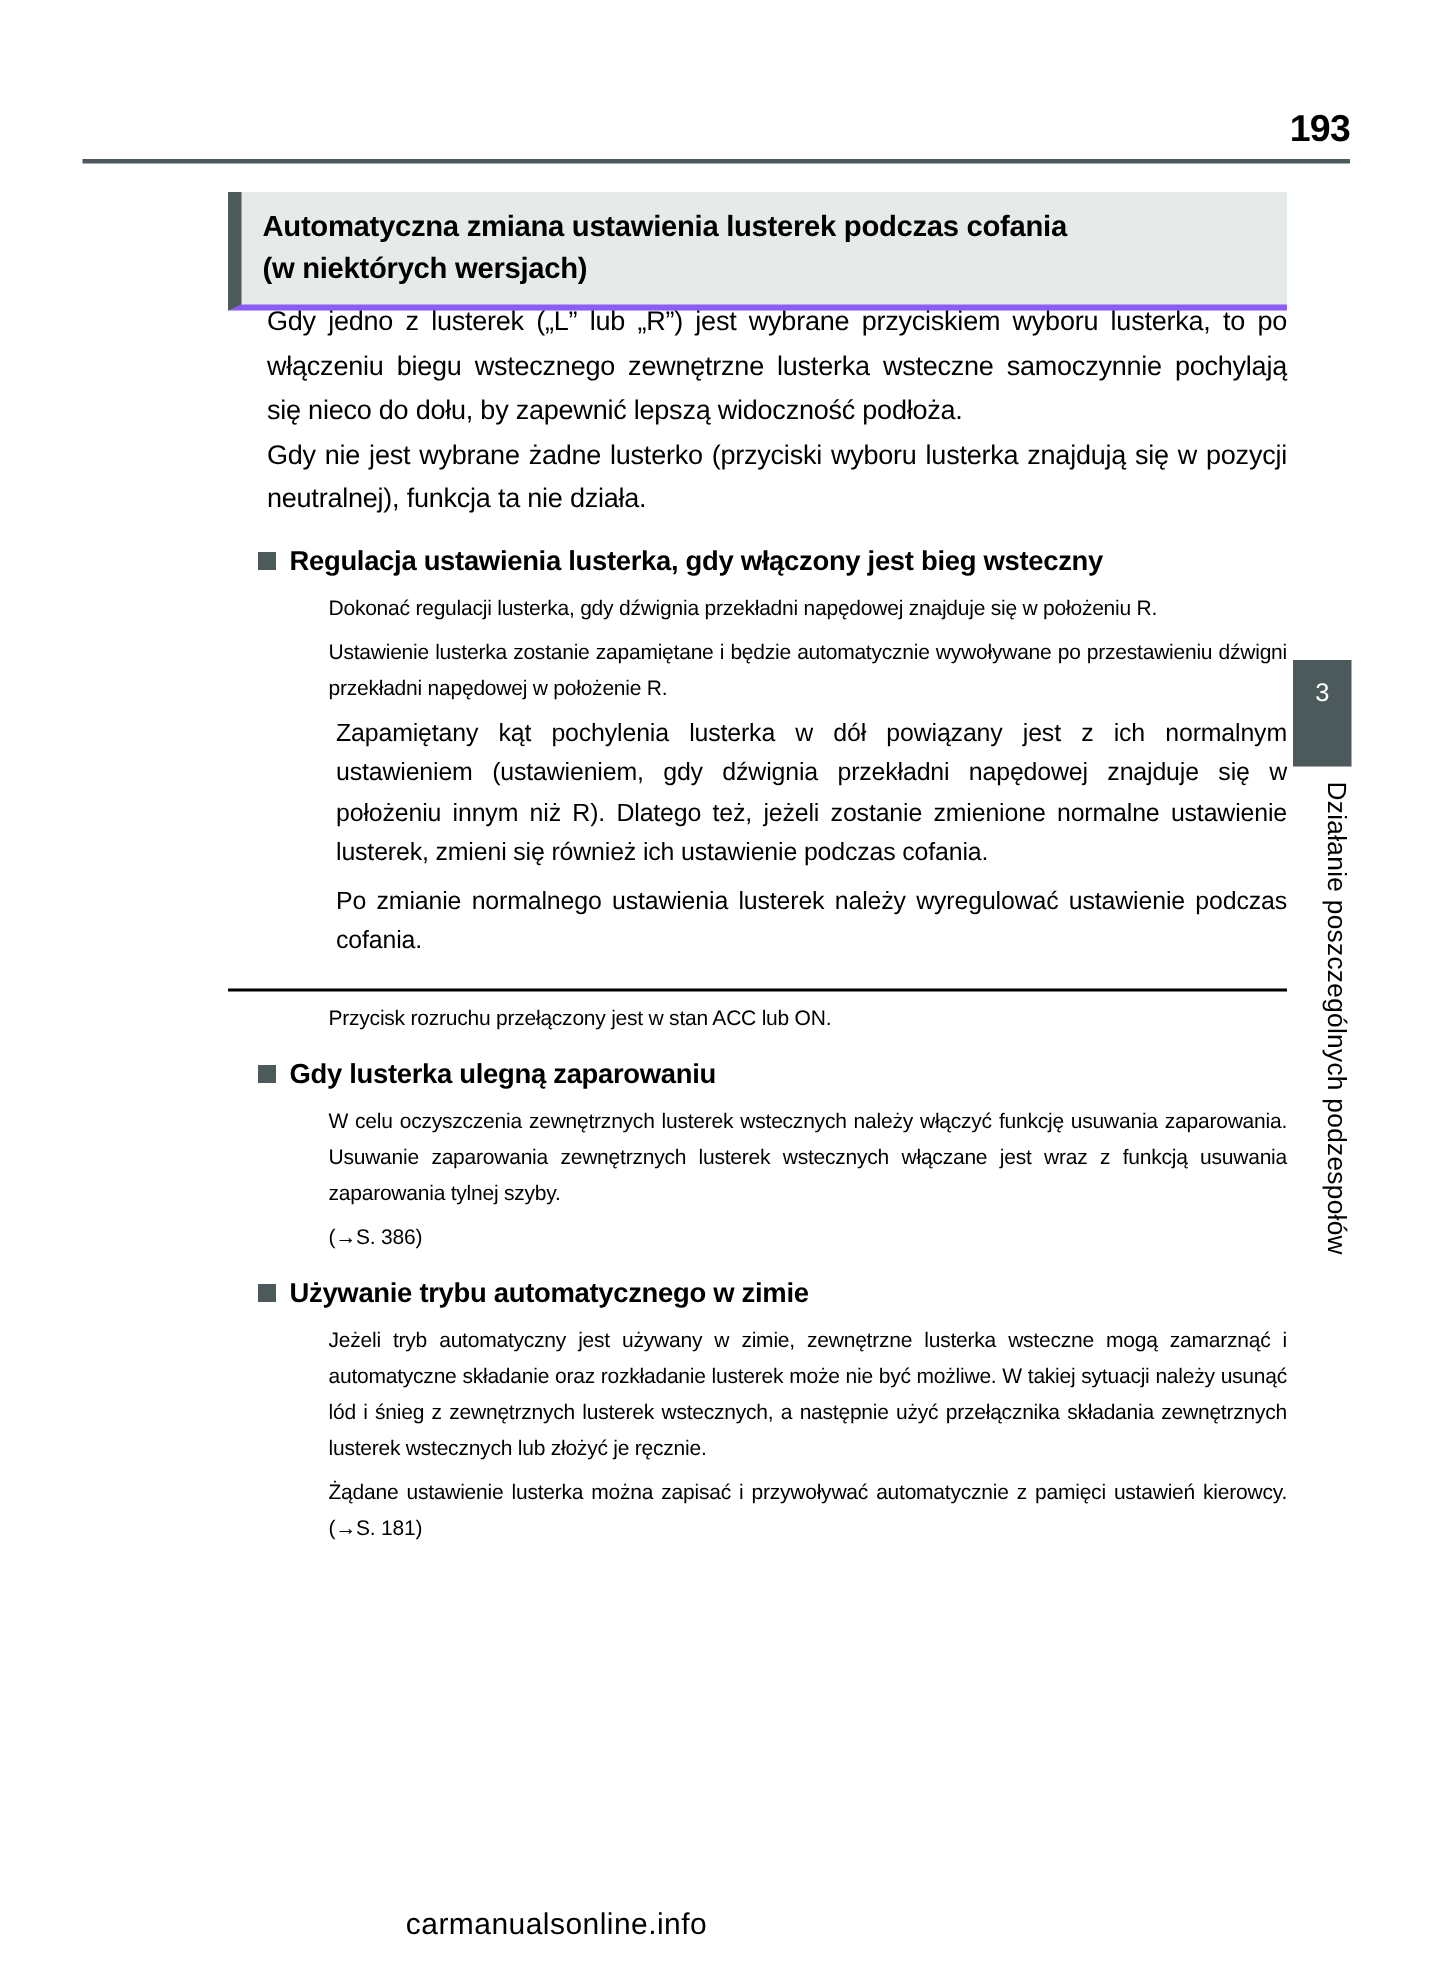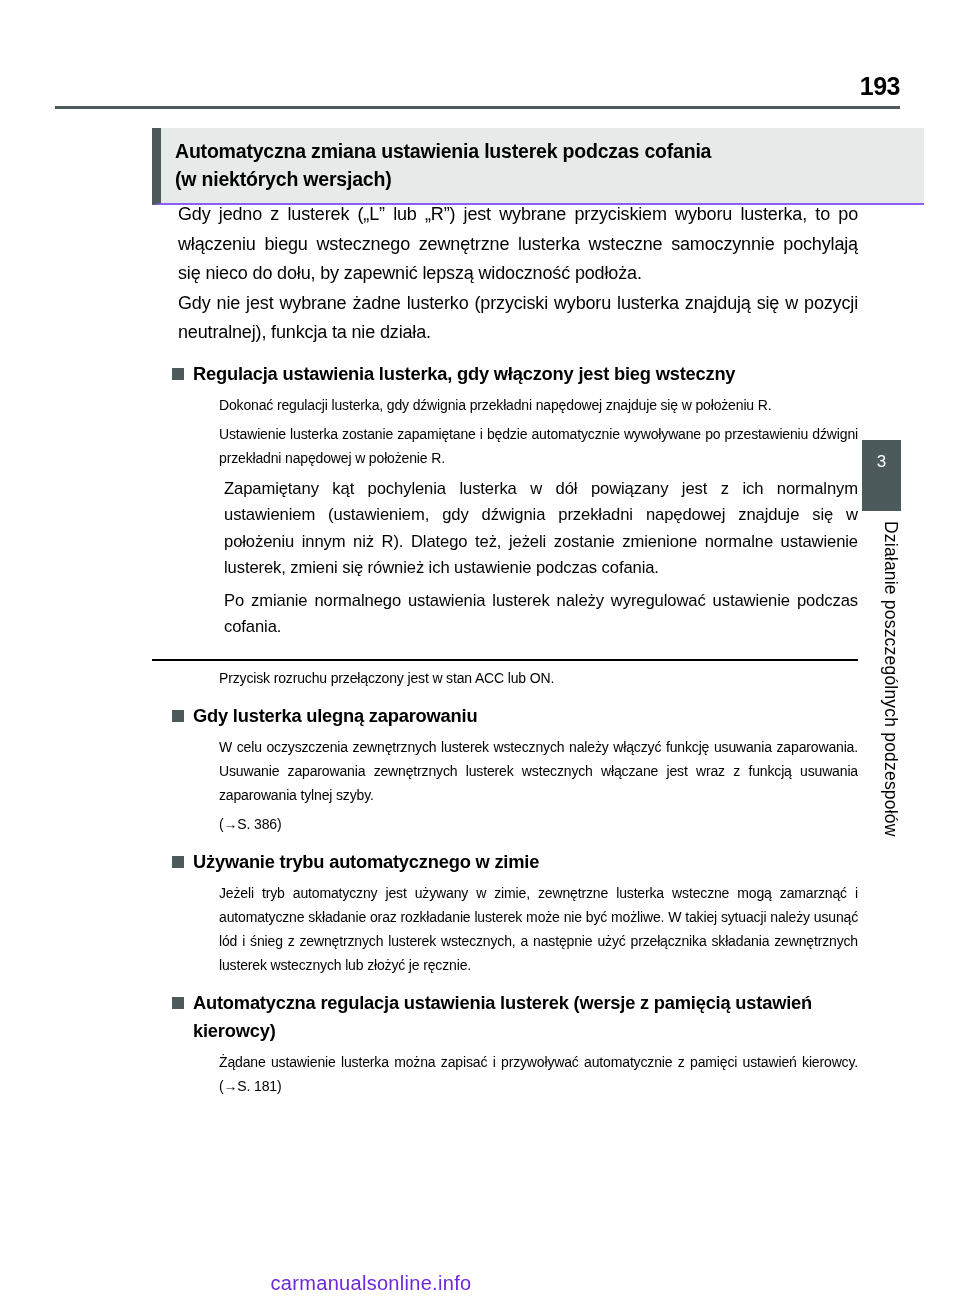--- a/index.html
+++ b/index.html
@@ -44,25 +44,25 @@
     width: 845px;
     height: 3px;
     background: #4d5a5c;
   }
 
   
   .title-box {
     position: absolute;
     left: 152px;
     top: 128px;
-    width: 772px;
+    width: 706px;
     box-sizing: border-box;
     background: #e6eae9;
     border-left: 9px solid #4d5a5c;
-    border-bottom: 2px solid #8b5cf6;
+    border-bottom: 4px solid #8b5cf6;
     padding: 9px 0 10px 14px;
   }
   .title-box-line {
     font-size: 19.5px;
     font-weight: bold;
     line-height: 28px;
     letter-spacing: -0.2px;
   }
 
   
@@ -163,21 +163,21 @@
   }
 
   
   .watermark {
     position: absolute;
     left: 0;
     top: 1272px;
     width: 772px;
     text-align: center;
     font-size: 20px;
-    color: #6d28d9;
+    color: #000000;
     letter-spacing: 0.3px;
     padding-right: 30px;
     box-sizing: border-box;
   }
 </style>
 </head>
 <body>
 
 <div class="page-header">
   <span class="page-number">193</span>
@@ -215,27 +215,20 @@
   </div>
   <p class="sub-text">W celu oczyszczenia zewnętrznych lusterek wstecznych należy włączyć funkcję usuwania zaparowania. Usuwanie zaparowania zewnętrznych lusterek wstecznych włączane jest wraz z funkcją usuwania zaparowania tylnej szyby.</p>
   <p class="sub-text lastline-left">(→S. 386)</p>
 
   <div class="bullet-head">
     <span class="bullet-sq"></span>
     <span class="bullet-label">Używanie trybu automatycznego w zimie</span>
   </div>
   <p class="sub-text lastline-left">Jeżeli tryb automatyczny jest używany w zimie, zewnętrzne lusterka wsteczne mogą zamarznąć i automatyczne składanie oraz rozkładanie lusterek może nie być możliwe. W takiej sytuacji należy usunąć lód i śnieg z zewnętrznych lusterek wstecznych, a następnie użyć przełącznika składania zewnętrznych lusterek wstecznych lub złożyć je ręcznie.</p>
 
-  <div class="bullet-head">
-    <span class="bullet-sq"></span>
-    <span>
-      <span class="bullet-label">Automatyczna regulacja ustawienia lusterek (wersje z pamięcią ustawień</span><br>
-      <span class="bullet-label">kierowcy)</span>
-    </span>
-  </div>
   <p class="sub-text lastline-left">Żądane ustawienie lusterka można zapisać i przywoływać automatycznie z pamięci ustawień kierowcy. (→S. 181)</p>
 
 </div>
 
 <div class="chapter-tab">
   <span>3</span>
 </div>
 <div class="chapter-vtext">Działanie poszczególnych podzespołów</div>
 
 <div class="watermark">carmanualsonline.info</div>

